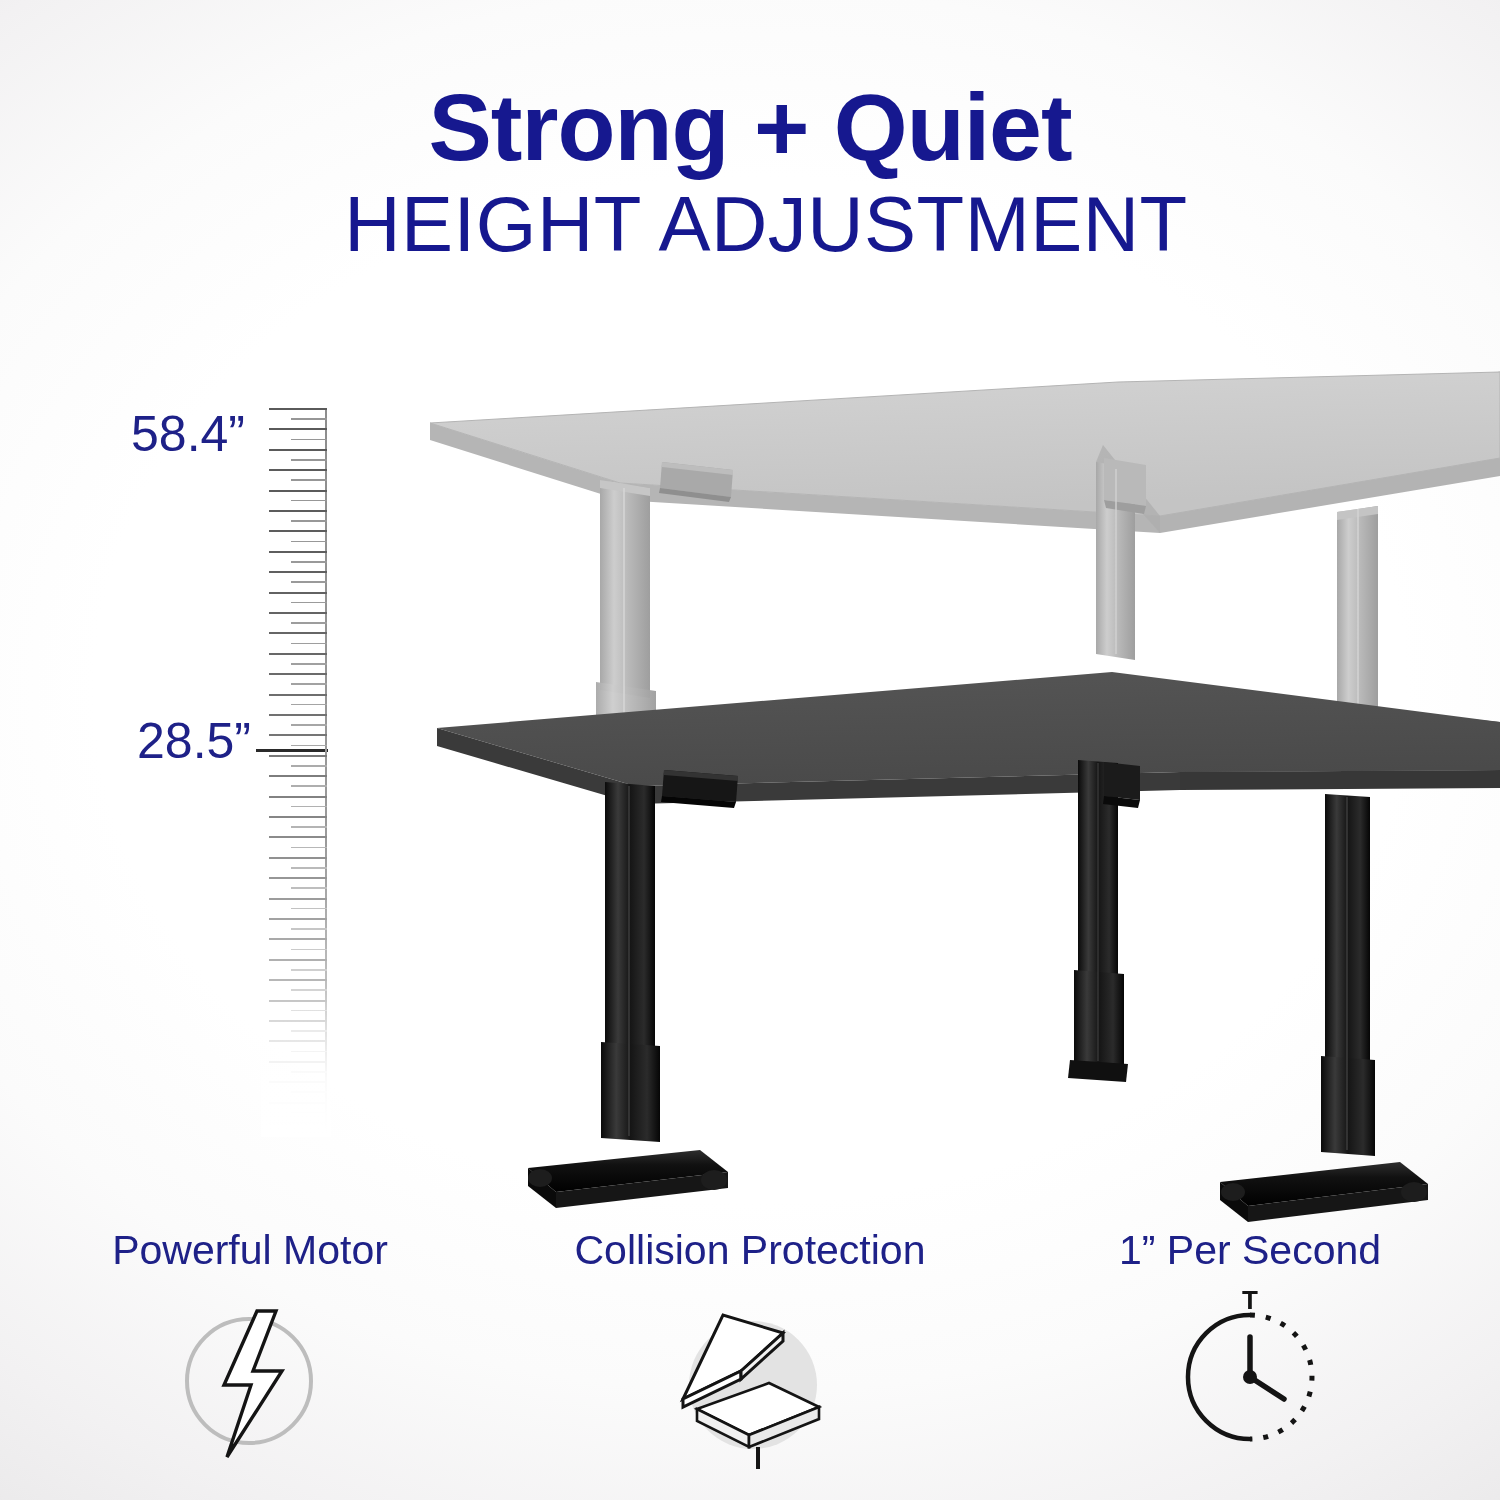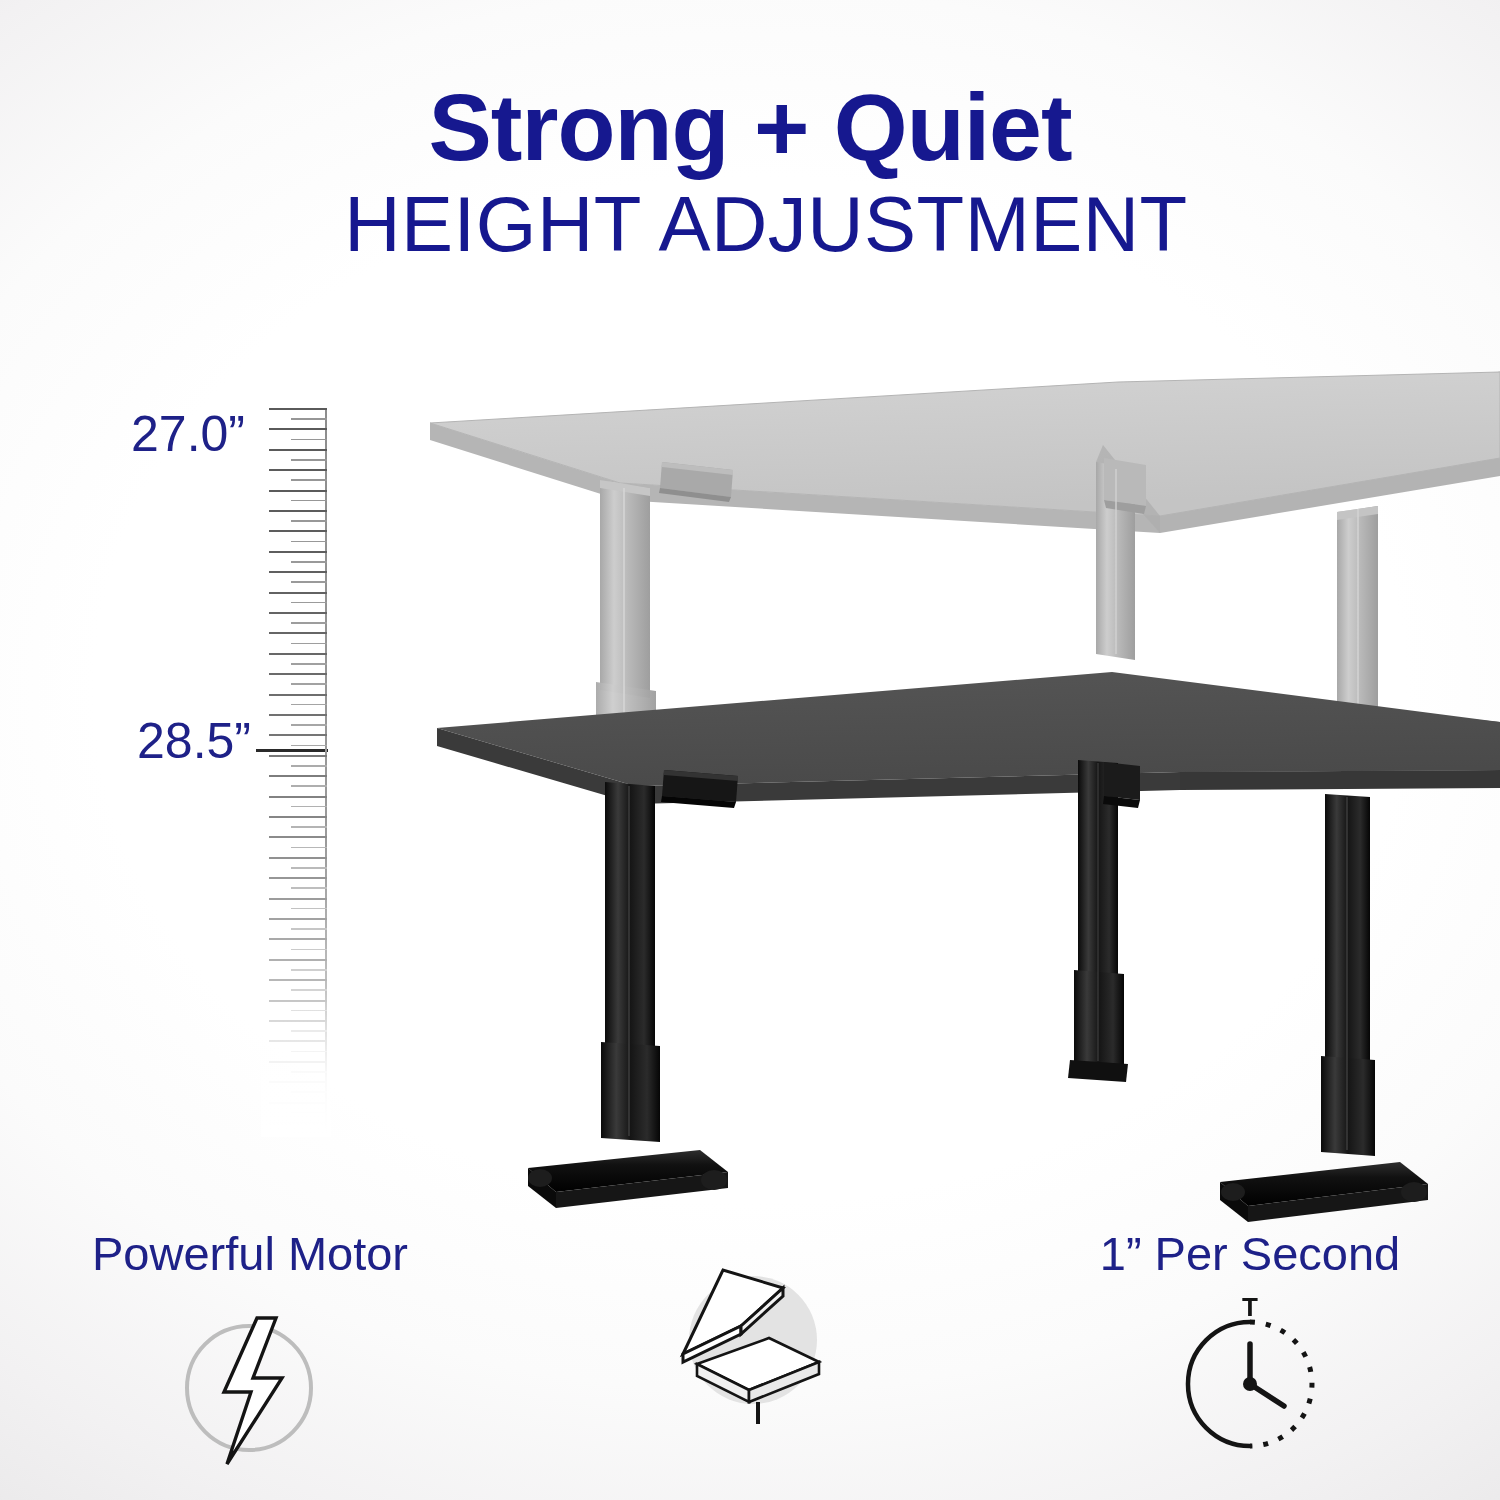--- a/index.html
+++ b/index.html
@@ -93,21 +93,21 @@
     display:flex;
   }
   .feature {
     flex:1 1 0;
     position:relative;
     display:flex;
     flex-direction:column;
     align-items:center;
   }
   .feature-label {
-    font-size:47px;
+    font-size:41px;
     color:#1e2188;
     white-space:nowrap;
     line-height:1.1;
     user-select:none;
   }
   .feature-icon {
     margin-top:16px;
     width:210px; height:180px;
     position:relative;
   }
@@ -116,21 +116,21 @@
 </head>
 <body>
 
 <div id="page">
 
   <div class="headline-wrap">
     <div class="headline-main">Strong + Quiet</div>
     <div class="headline-sub">HEIGHT ADJUSTMENT</div>
   </div>
 
-  <div class="measure-label" id="label-top">27.0”</div>
+  <div class="measure-label" id="label-top">58.4”</div>
 
   <div class="measure-label" id="label-bottom">28.5”</div>
 
   <div class="marker-line" style="left:256px; top:749px; width:72px;"></div>
 
   <div id="ruler">
     <div class="spine"></div>
     <div class="tickbox" id="ruler-ticks">
         <div class="tk" style="top: 0px; width: 58px; background: rgb(90, 90, 90); height: 2px;"></div>
         <div class="tk" style="top: 10.2px; width: 36px; background: rgb(150, 150, 150); height: 1.6px;"></div>
@@ -344,20 +344,21 @@
       <div class="feature-label">Powerful Motor</div>
       <div class="feature-icon">
         <svg width="210" height="180" viewBox="0 0 210 180" xmlns="http://www.w3.org/2000/svg">
           <circle cx="104" cy="92" r="62" fill="none" stroke="#bdbdbd" stroke-width="4"></circle>
           <path d="M112 22 L79 96 L106 96 L82 168 L137 82 L108 82 L131 22 Z" fill="#ffffff" stroke="#141414" stroke-width="3.4" stroke-linejoin="miter"></path>
         </svg>
       </div>
     </div>
 
     <div class="feature">
+      <div class="feature-label">Collision Protection</div>
       <div class="feature-icon">
         <svg width="210" height="180" viewBox="0 0 210 180" xmlns="http://www.w3.org/2000/svg">
           <circle cx="108" cy="96" r="64" fill="#e3e3e3"></circle>
 
           <path d="M38 110 L78 26 L138 44 L96 82 Z" fill="#ffffff" stroke="#141414" stroke-width="3"></path>
           <path d="M38 110 L38 118 L96 90 L96 82 Z" fill="#ffffff" stroke="#141414" stroke-width="3"></path>
           <path d="M96 82 L138 44 L138 52 L96 90 Z" fill="#f2f2f2" stroke="#141414" stroke-width="3"></path>
 
           <path d="M52 120 L124 94 L174 118 L104 146 Z" fill="#ffffff" stroke="#141414" stroke-width="2.6"></path>
           <path d="M52 120 L52 132 L104 158 L104 146 Z" fill="#f0f0f0" stroke="#141414" stroke-width="2.6"></path>

